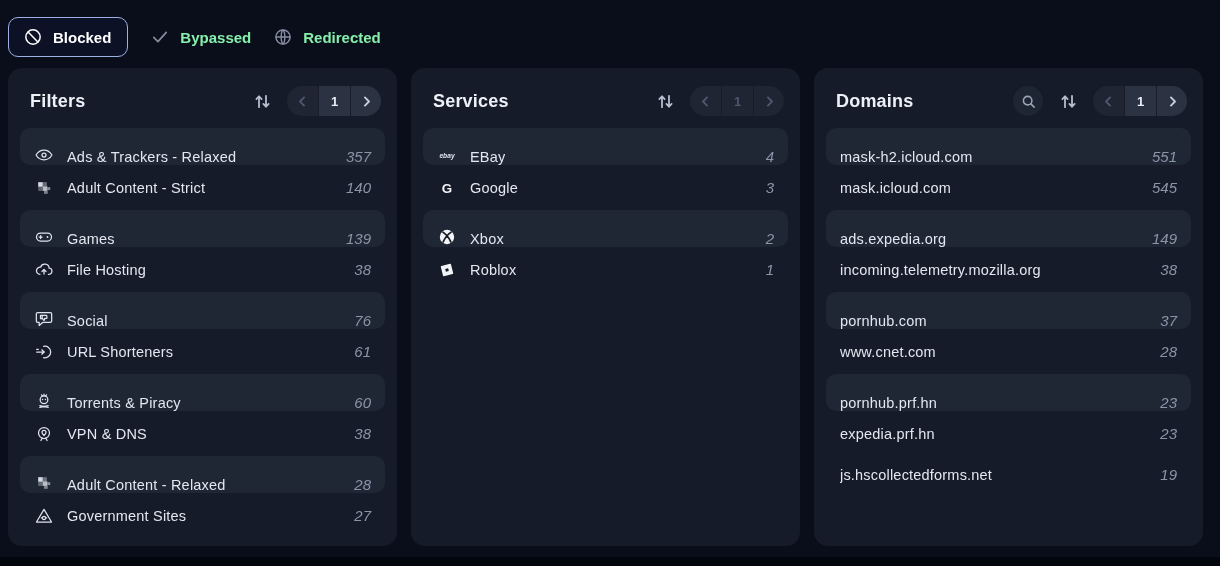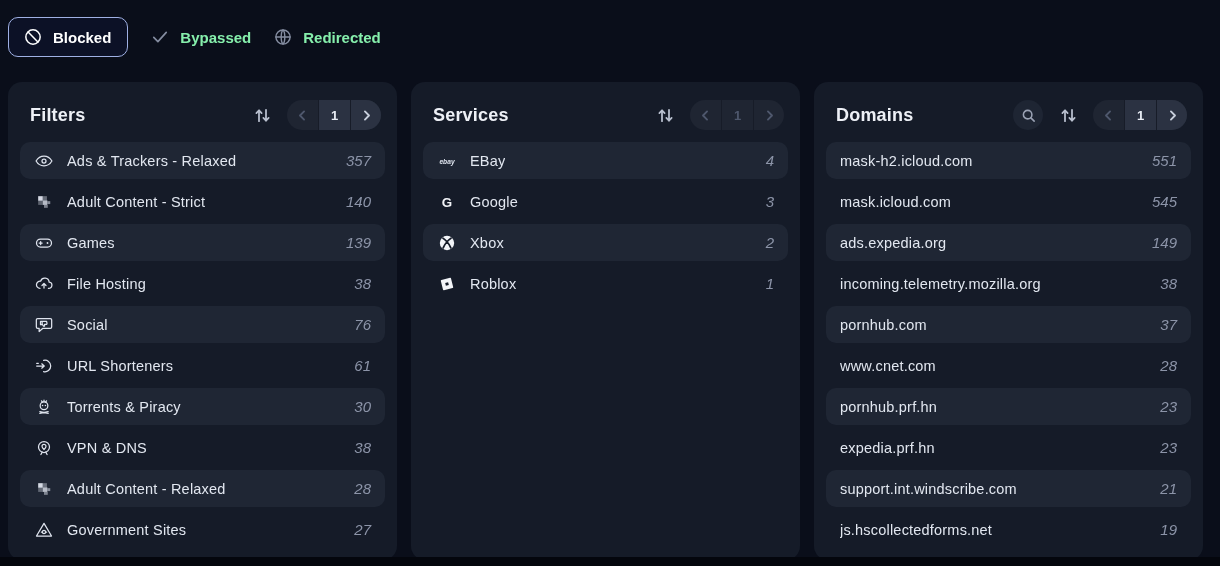--- a/index.html
+++ b/index.html
@@ -24,21 +24,21 @@
     color:#ffffff;
     border:1px solid #9fb0e4;
     border-radius:10px;
     background:#0c1126;
     padding:9px 16px 9px 14px;
   }
   .tab .ticon{display:inline-flex;width:20px;height:20px;}
   
   .panels{
     display:flex;gap:14px;
-    margin:24px 17px 0 8px;
+    margin:10px 17px 0 8px;
     height:478px;
   }
   .panel{
     flex:1 1 0;
     background:#151b28;
     border-radius:14px;
     padding:10px 12px 12px 12px;
     box-sizing:border-box;
     min-width:0;
   }
@@ -72,21 +72,21 @@
   .pag.live .seg.next{background:#2b3242;color:#c6cdda;}
   .pag.live .seg.prev{color:#4e576c;}
   .pag .seg svg{display:block;}
   
   .rows{display:flex;flex-direction:column;gap:4px;}
   .row{
     height:37px;border-radius:10px;
     display:flex;align-items:center;gap:13px;
     padding:0 14px;cursor:pointer;
   }
-  .row.stripe{background:#1f2634;}
+  .row.stripe{background:#1f2634;align-items:flex-end;}
   .row-icon{display:inline-flex;width:20px;height:20px;flex:0 0 20px;}
   .row-label{
     font-size:14.5px;color:#e2e7f0;letter-spacing:.2px;
     white-space:nowrap;overflow:hidden;text-overflow:ellipsis;
   }
   .row-count{
     margin-left:auto;font-size:15px;color:#8c94a8;flex:0 0 auto;font-style:italic;
   }
   .bottom-strip{
     position:absolute;left:0;bottom:0;width:100%;height:9px;
@@ -232,21 +232,21 @@
             <span class="row-icon">
               <svg width="20" height="20" viewBox="0 0 24 24" fill="none" stroke="#dfe4ee" stroke-width="1.5" stroke-linecap="round" stroke-linejoin="round">
                 <circle cx="12" cy="10.5" r="4.6"></circle>
                 <circle cx="10.3" cy="10.3" r=".9" fill="#dfe4ee" stroke="none"></circle>
                 <circle cx="13.7" cy="10.3" r=".9" fill="#dfe4ee" stroke="none"></circle>
                 <path d="M9 4.6l1.2 1.6M12 3.8v2M15 4.6l-1.2 1.6"></path>
                 <path d="M7 17.5l10 2.2M17 17.5l-10 2.2"></path>
               </svg>
             </span>
             <span class="row-label">Torrents &amp; Piracy</span>
-            <span class="row-count">30</span>
+            <span class="row-count">60</span>
           </div>
           <div class="row">
             <span class="row-icon">
               <svg width="20" height="20" viewBox="0 0 24 24" fill="none" stroke="#dfe4ee" stroke-width="1.5" stroke-linecap="round" stroke-linejoin="round">
                 <circle cx="12" cy="10.8" r="6.6"></circle>
                 <path d="M12 7.6a2.4 2.4 0 0 1 2.4 2.4c0 1.8-2.4 3.9-2.4 3.9s-2.4-2.1-2.4-3.9A2.4 2.4 0 0 1 12 7.6z"></path>
                 <path d="M8.3 19.8 9.9 17M15.7 19.8 14.1 17"></path>
               </svg>
             </span>
             <span class="row-label">VPN &amp; DNS</span>
@@ -422,24 +422,20 @@
             <span class="row-count">28</span>
           </div>
           <div class="row stripe">
             <span class="row-label">pornhub.prf.hn</span>
             <span class="row-count">23</span>
           </div>
           <div class="row">
             <span class="row-label">expedia.prf.hn</span>
             <span class="row-count">23</span>
           </div>
-          <div class="row stripe">
-            <span class="row-label">support.int.windscribe.com</span>
-            <span class="row-count">21</span>
-          </div>
           <div class="row">
             <span class="row-label">js.hscollectedforms.net</span>
             <span class="row-count">19</span>
           </div>
         </div>
     </section>
   </div>
 
   <div class="bottom-strip"></div>
 </div>

